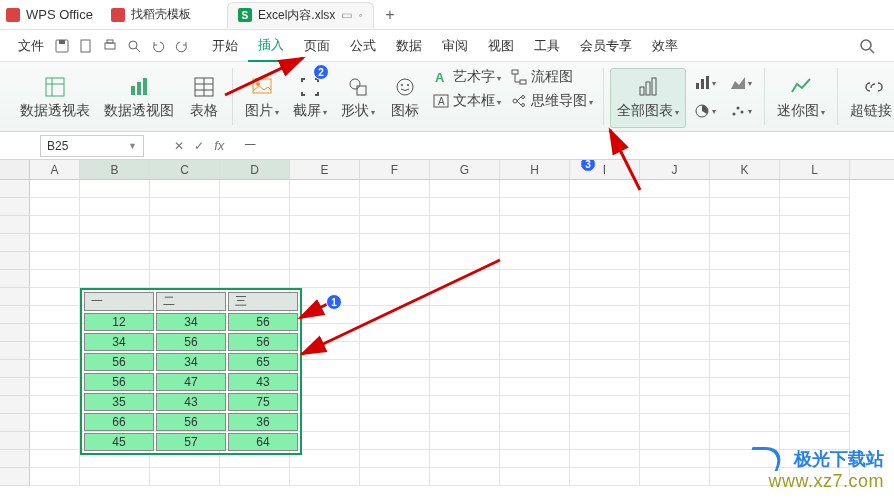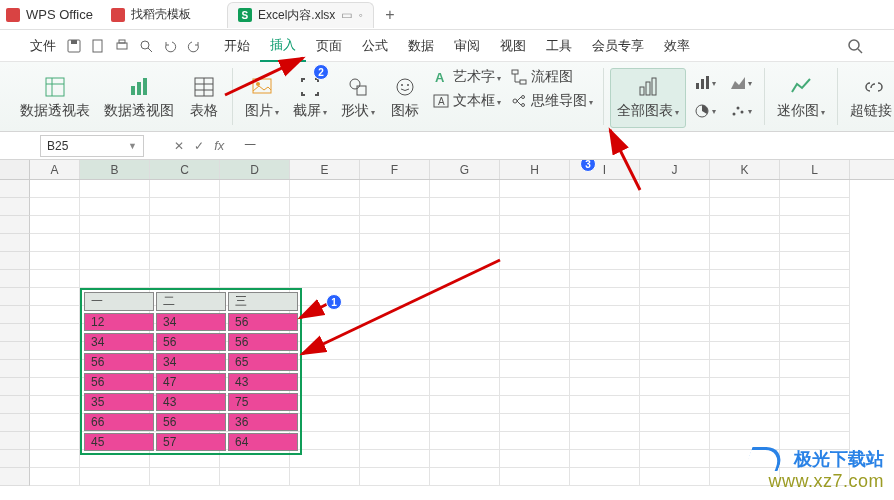--- a/index.html
+++ b/index.html
@@ -6,21 +6,21 @@
 body{width:894px;height:500px;background:#fff;overflow:hidden;position:relative;font-size:12px;color:#333}
 .titlebar{height:30px;background:#fff;display:flex;align-items:center;padding:0 6px;border-bottom:1px solid #e0e0e0}
 .app-logo{width:14px;height:14px;background:#d94343;border-radius:2px;margin-right:6px}
 .app-name{font-size:13px;font-weight:500;margin-right:18px}
 .tab{display:flex;align-items:center;height:26px;padding:0 10px;border-radius:6px 6px 0 0;font-size:12px;margin-right:4px;cursor:pointer}
 .tab.doc{background:#d94343;color:#fff;width:14px;height:14px;border-radius:2px;padding:0;margin-right:6px}
 .tab.active{background:#f7f7f7;border:1px solid #ddd;border-bottom:none}
 .tab.active .tab-icon{width:14px;height:14px;background:#0f9d58;border-radius:2px;margin-right:6px;display:flex;align-items:center;justify-content:center;color:#fff;font-size:10px;font-weight:bold}
 .tab-close-group{display:flex;gap:6px;margin-left:6px;color:#888}
 .newtab{width:24px;text-align:center;font-size:16px;color:#666;cursor:pointer}
-.menubar{height:32px;background:#fff;display:flex;align-items:center;padding:0 20px;border-bottom:1px solid #e5e5e5}
+.menubar{height:32px;background:#fff;display:flex;align-items:center;padding:0 8px;border-bottom:1px solid #e5e5e5}
 .menu-item{padding:0 10px;font-size:13px;color:#333;cursor:pointer;height:32px;display:flex;align-items:center}
 .menu-item.active{color:#0a9b6d;border-bottom:2px solid #0a9b6d;font-weight:500}
 .qat{display:flex;align-items:center;gap:8px;margin-right:12px}
 .qat-icon{width:16px;height:16px;color:#666;cursor:pointer;display:flex;align-items:center;justify-content:center}
 .menu-spacer{flex:1}
 .search-icon{width:18px;height:18px;margin:0 10px}
 .ribbon{height:70px;background:linear-gradient(#f7faf9,#f0f5f3);display:flex;align-items:center;padding:6px 8px;border-bottom:1px solid #d5d5d5}
 .ribbon-group{display:flex;align-items:flex-start;gap:2px;padding:0 6px;height:100%;border-right:1px solid #d8e0dc}
 .ribbon-group:last-child{border-right:none}
 .ribbon-btn{display:flex;flex-direction:column;align-items:center;justify-content:center;padding:2px 6px;cursor:pointer;border-radius:3px;height:60px;min-width:44px}
@@ -37,21 +37,21 @@
 .grid-wrap{position:relative;height:340px;overflow:hidden}
 .col-headers{display:flex;height:20px;background:#f4f4f4;border-bottom:1px solid #ccc}
 .corner{width:30px;border-right:1px solid #ccc;background:#f0f0f0}
 .col-h{width:70px;text-align:center;font-size:12px;color:#555;border-right:1px solid #ddd;line-height:20px;background:#f4f4f4}
 .col-h.sel{background:#d8e5dd}
 .grid-body{position:relative}
 .row{display:flex;height:18px}
 .row-h{width:30px;background:#f4f4f4;border-right:1px solid #ccc;border-bottom:1px solid #ddd;font-size:11px;color:#555;text-align:center;line-height:18px}
 .cell{width:70px;border-right:1px solid #e3e3e3;border-bottom:1px solid #e3e3e3;font-size:12px;padding:0 4px;line-height:18px;text-align:right;background:#fff}
 .data-table{position:absolute;left:80px;top:128px;border:2px solid #0f9d58}
-.data-table td{border:1px solid #888;width:70px;height:18px;font-size:12px;padding:0 6px;text-align:left;background:#ec4899}
+.data-table td{border:1px solid #888;width:70px;height:18px;font-size:12px;padding:0 6px;text-align:center;background:#86efac}
 .data-table td.hdr{text-align:left;background:#dfe5e1}
 .arrow-svg{position:absolute;pointer-events:none}
 .watermark{position:absolute;right:10px;bottom:8px;text-align:right}
 .wm-logo{display:flex;align-items:center;gap:12px;justify-content:flex-end}
 .wm-swoosh{width:34px;height:24px;border:3px solid #2982e6;border-left:none;border-bottom:none;border-radius:0 20px 0 0;transform:skewX(-20deg)}
 .wm-text{font-size:18px;font-weight:bold;color:#2982e6}
 .wm-url{font-size:18px;color:#9c9c24;letter-spacing:.5px}
 .dd::after{content:"▾";font-size:8px;margin-left:2px;color:#666}
 svg{display:block}
 </style>

